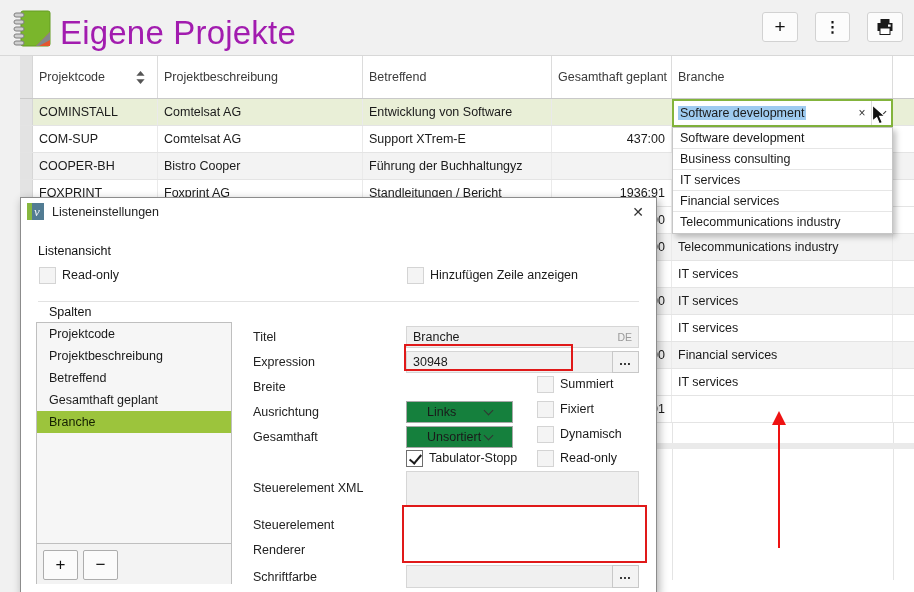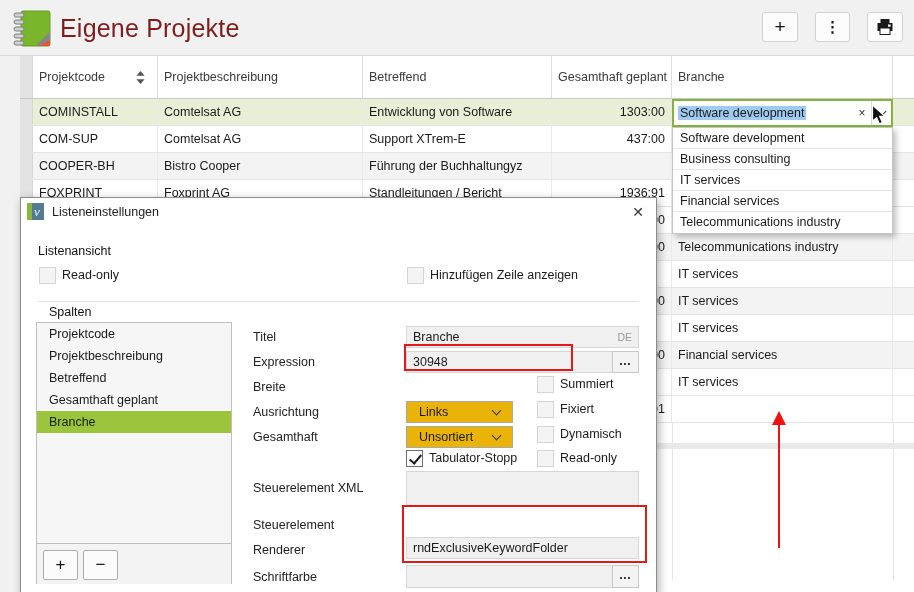--- a/index.html
+++ b/index.html
@@ -2,21 +2,21 @@
 <html><head>
 <meta charset="utf-8">
 <style>
   *{box-sizing:border-box;margin:0;padding:0}
   html,body{background:#dcdcdc}
   #stage{position:relative;width:914px;height:592px;overflow:hidden;background:#f1f1f1;
     font-family:"Liberation Sans",sans-serif;font-size:12.5px;color:#1a1a1a}
 
   
   .topbar{position:absolute;left:0;top:0;width:914px;height:56px;background:#f1f1f1;border-bottom:1px solid #d8d8d8}
-  .apptitle{position:absolute;left:60px;top:14px;font-size:25px;color:#7f1d1d;letter-spacing:.2px}
+  .apptitle{position:absolute;left:60px;top:14px;font-size:33px;color:#a21caf;letter-spacing:.2px}
   .bookicon{position:absolute;left:13px;top:10px}
   .tbtn{position:absolute;top:12px;width:36px;height:30px;background:#fcfcfc;border:1px solid #d2d2d2;
     border-radius:3px;display:flex;align-items:center;justify-content:center;font-size:19px;color:#111;cursor:default}
   .tbtn.menu{font-size:15px;font-weight:bold;letter-spacing:0}
 
   
   .tablebg{position:absolute;left:20px;top:56px;width:894px;height:536px;background:#fff}
   .thead{display:flex;height:43px;background:#fff;border-bottom:1px solid #c9c9c9;color:#3a3a3a}
   .thead>div{border-right:1px solid #dcdcdc;padding:0 6px;line-height:42px;white-space:nowrap;overflow:hidden;position:relative}
   .row{display:flex;height:27px;line-height:26px;background:#fff;border-bottom:1px solid #e4e4e4}
@@ -66,22 +66,22 @@
   .lb-item{height:22px;line-height:22px;padding-left:12px;white-space:nowrap;overflow:hidden}
   .lb-item.sel{background:#9cc43c;color:#142000}
   .lb-strip{position:absolute;left:0;top:220px;width:194px;height:41px;border-top:1px solid #bfbfbf;background:#f3f3f3}
   .lb-btn{position:absolute;top:6px;width:35px;height:30px;background:#fbfbfb;border:1px solid #adadad;border-radius:2px;
     font-size:17px;line-height:27px;text-align:center;color:#111}
   .flabel{position:absolute;left:232px;color:#222;white-space:nowrap}
   .field{position:absolute;left:385px;width:233px;height:22px;background:#f0f0f0;border:1px solid #d6d6d6;
     line-height:20px;padding:0 6px;white-space:nowrap;overflow:hidden}
   .field .lang{position:absolute;right:6px;top:0;color:#9a9a9a;font-size:10.5px}
   .field.small{width:107px}
-  .dcombo{position:absolute;left:385px;width:107px;height:22px;background:#eab308;border:1px solid #a8a8a8;
-    line-height:20px;padding:0 12px;display:flex;align-items:center}
+  .dcombo{position:absolute;left:385px;width:107px;height:22px;background:#15803d;border:1px solid #a8a8a8;
+    line-height:20px;padding:0 20px;display:flex;align-items:center}
   .dcombo .sp{flex:1}
   .dots{position:absolute;width:27px;height:22px;background:#f3f3f3;border:1px solid #c8c8c8;
     text-align:center;line-height:18px;font-weight:bold;color:#222;letter-spacing:1px}
 
   
   .redbox{position:absolute;border:2px solid #e01919;background:transparent}
   .arrowline{position:absolute;left:778px;top:423px;width:2px;height:125px;background:#ee1212}
   .arrowhead{position:absolute;left:772px;top:411px;width:0;height:0;
     border-left:7px solid transparent;border-right:7px solid transparent;border-bottom:14px solid #ee1212}
 </style>
@@ -135,21 +135,20 @@
       <div class="c-ges"><span>Gesamthaft geplant</span></div>
       <div class="c-bra"><span>Branche</span></div>
       <div class="c-rest"></div>
     </div>
     <div id="rows">
         <div class="row sel-row">
           <div class="c-sel"></div>
           <div class="c-code">COMINSTALL</div>
           <div class="c-desc">Comtelsat AG</div>
           <div class="c-betr">Entwicklung von Software</div>
-          <div class="c-ges">1303:00</div>
           <div class="c-bra"></div>
           <div class="c-rest"></div>
         </div>
         <div class="row">
           <div class="c-sel"></div>
           <div class="c-code">COM-SUP</div>
           <div class="c-desc">Comtelsat AG</div>
           <div class="c-betr">Support XTrem-E</div>
           <div class="c-ges">437:00</div>
           <div class="c-bra"></div>
@@ -352,23 +351,20 @@
       <span class="cb"></span>
       <span class="cbl">Read-only</span>
     </div>
 
     <div class="flabel" style="top:283px">Steuerelement XML</div>
     <div class="field" style="top:273px;height:36px"></div>
 
     <div class="flabel" style="top:320px">Steuerelement</div>
 
     <div class="flabel" style="top:345px">Renderer</div>
-    <div class="field" style="top:339px">
-      <span>rndExclusiveKeywordFolder</span>
-    </div>
 
     <div class="flabel" style="top:372px">Schriftfarbe</div>
     <div class="field" style="top:367px;height:23px"></div>
     <div class="dots" style="left:591px;top:367px;height:23px;line-height:19px">…</div>
 
   </div>
 
   <div class="redbox" style="left:404px;top:344px;width:169px;height:27px"></div>
   <div class="redbox" style="left:402px;top:505px;width:245px;height:58px"></div>
   <div class="arrowhead"></div>

